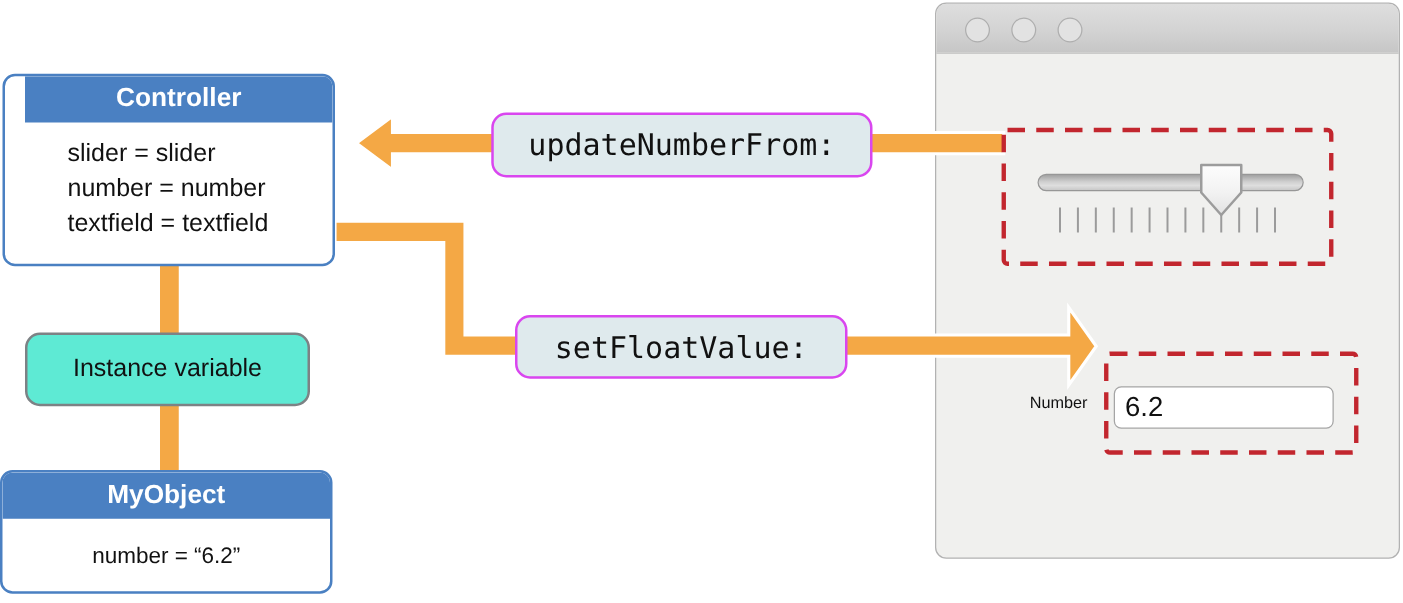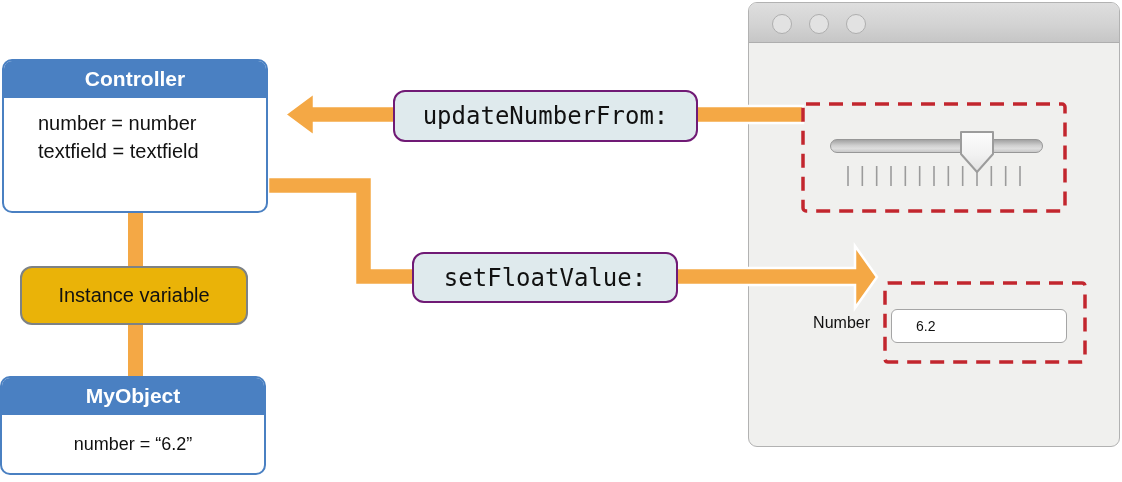--- a/index.html
+++ b/index.html
@@ -66,35 +66,35 @@
     width: 182px; height: 26px;
     z-index: 2;
   }
   .slider-ticks line { stroke: #9b9b9b; stroke-width: 1.6; }
 
   .number-label {
     position: absolute;
     left: 770px; top: 314px;
     width: 100px;
     text-align: right;
-    font-size: 16px;
+    font-size: 13px;
     color: #111111;
     z-index: 2;
   }
   .number-field {
     position: absolute;
     left: 891px; top: 309px;
     width: 176px; height: 34px;
     background: #ffffff;
     border: 1.5px solid #a5a5a5;
     border-radius: 6px;
     font-family: "Liberation Sans", sans-serif;
-    font-size: 14px;
-    color: #111111;
-    padding: 0 0 0 24px;
+    font-size: 22px;
+    color: #111111;
+    padding: 0 0 0 8px;
     z-index: 2;
   }
 
   
   .overlay {
     position: absolute;
     left: 0; top: 0;
     width: 1122px; height: 482px;
     z-index: 4;
     pointer-events: none;
@@ -114,53 +114,53 @@
   }
   .node-header {
     background: #4a80c2;
     color: #ffffff;
     font-weight: bold;
     font-size: 21px;
     text-align: center;
     height: 37px;
     line-height: 36px;
   }
-  .controller { left: 2px; top: 59px; width: 266px; height: 154px; }
+  .controller { left: 2px; top: 59px; width: 266px; height: 154px; padding-left: 16px; }
   .controller-body {
     padding: 11px 0 0 34px;
     font-size: 20px;
     line-height: 28px;
     color: #111111;
   }
   .myobject { left: 0; top: 376px; width: 266px; height: 99px; }
   .myobject-body {
     font-size: 18px;
     color: #111111;
     text-align: center;
     line-height: 58px;
   }
 
   .instance-var {
     position: absolute;
     left: 20px; top: 266px;
     width: 228px; height: 59px;
-    background: #eab308;
+    background: #5eead4;
     border: 2px solid #7d8285;
     border-radius: 12px;
     z-index: 6;
     font-size: 20px;
     color: #111111;
     text-align: center;
     line-height: 55px;
   }
 
   .msg-label {
     position: absolute;
     background: #dfeaed;
-    border: 2px solid #701a75;
+    border: 2px solid #d946ef;
     border-radius: 12px;
     z-index: 6;
     font-family: "DejaVu Sans Mono", monospace;
     font-size: 24px;
     color: #111111;
     text-align: center;
     display: flex;
     align-items: center;
     justify-content: center;
   }
@@ -214,20 +214,21 @@
     <rect class="connector" x="128" y="211" width="15" height="166"></rect>
     <path class="arrow" d="M803,106 L314,106 L314,93 L285,114.5 L314,136 L314,123 L803,123 Z"></path>
     <path class="arrow" d="M268,177 L372,177 L372,268 L855,268 L855,246 L877,277 L855,308 L855,285 L355,285 L355,194 L268,194 Z"></path>
     <rect class="dashed-box" x="803" y="104" width="262" height="107" rx="3"></rect>
     <rect class="dashed-box" x="885" y="283" width="200" height="79" rx="3"></rect>
   </svg>
 
   <div class="node controller">
     <div class="node-header">Controller</div>
     <div class="controller-body">
+      <div>slider = slider</div>
       <div>number = number</div>
       <div>textfield = textfield</div>
     </div>
   </div>
 
   <div class="instance-var">Instance variable</div>
 
   <div class="node myobject">
     <div class="node-header">MyObject</div>
     <div class="myobject-body">number = “6.2”</div>

